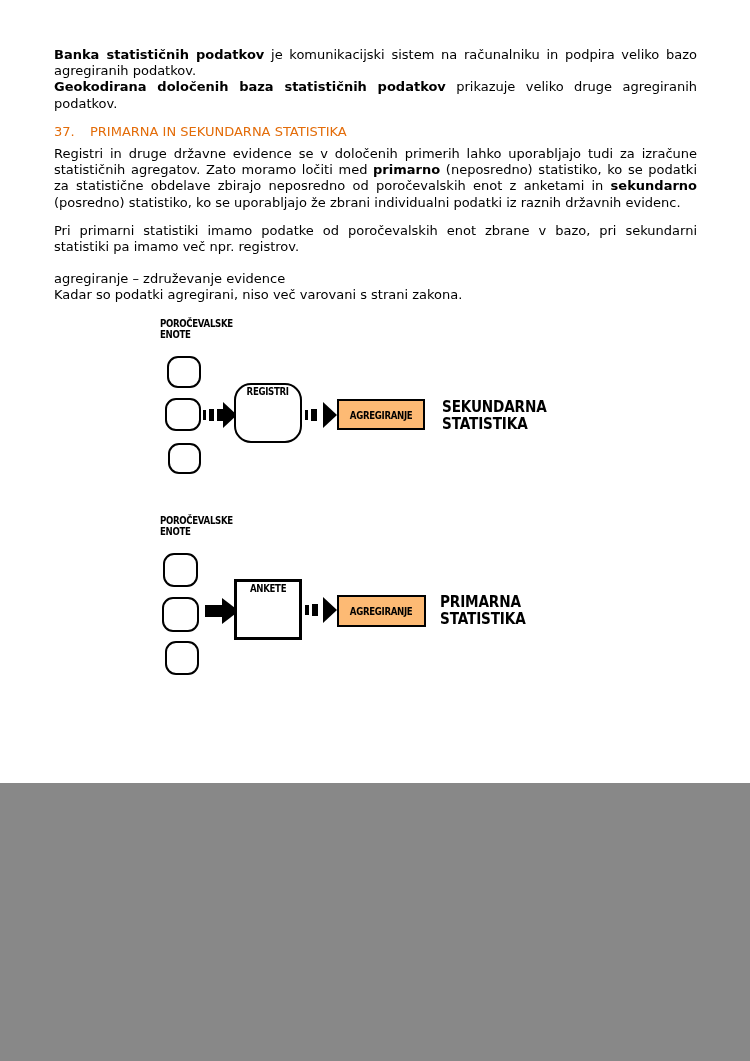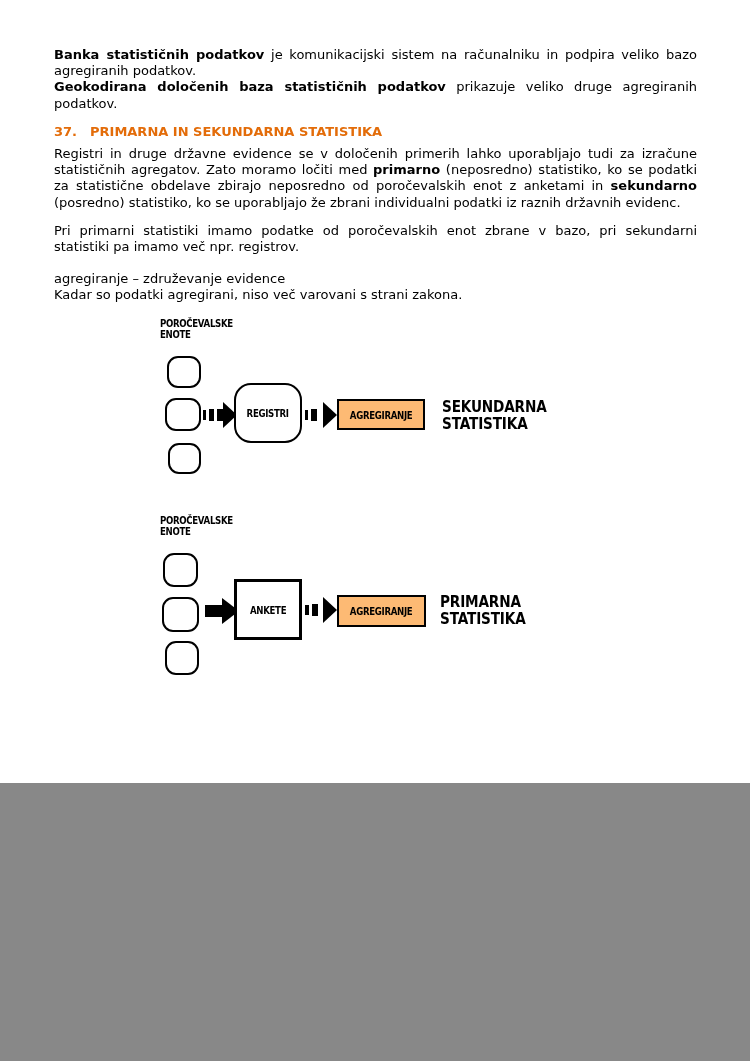--- a/index.html
+++ b/index.html
@@ -19,21 +19,21 @@
     width:643px;
     font-size:13px;
     line-height:16.2px;
   }
   .text-flow p { margin:0; text-align:justify; }
   .b { font-weight:bold; }
   .sec-head {
     margin-top:12px !important;
     margin-bottom:6px !important;
     color:#e36c09;
-    font-weight:bold;
+    font-weight:normal;
     text-align:left !important;
   }
   .sec-num { display:inline-block; width:36px; }
   .sp { height:12px; }
   .sp2 { height:16px; }
   .plain { text-align:left !important; }
   .d-label {
     position:absolute;
     font-weight:bold;
     font-size:10.5px;
@@ -48,21 +48,21 @@
     border:2px solid #000;
     border-radius:11px;
     background:#fff;
     box-sizing:border-box;
   }
   .pbox {
     position:absolute;
     border:3px solid #000;
     background:#fff;
     box-sizing:border-box;
-    display:flex; align-items:center; justify-content:center;
+    display:flex; justify-content:center;
   }
   .pbox.round { border-radius:17px; border-width:2.5px; }
   .abox {
     position:absolute;
     border:2px solid #000;
     background:#fdba74;
     box-sizing:border-box;
     display:flex; align-items:center; justify-content:center;
   }
   .boxlabel {

